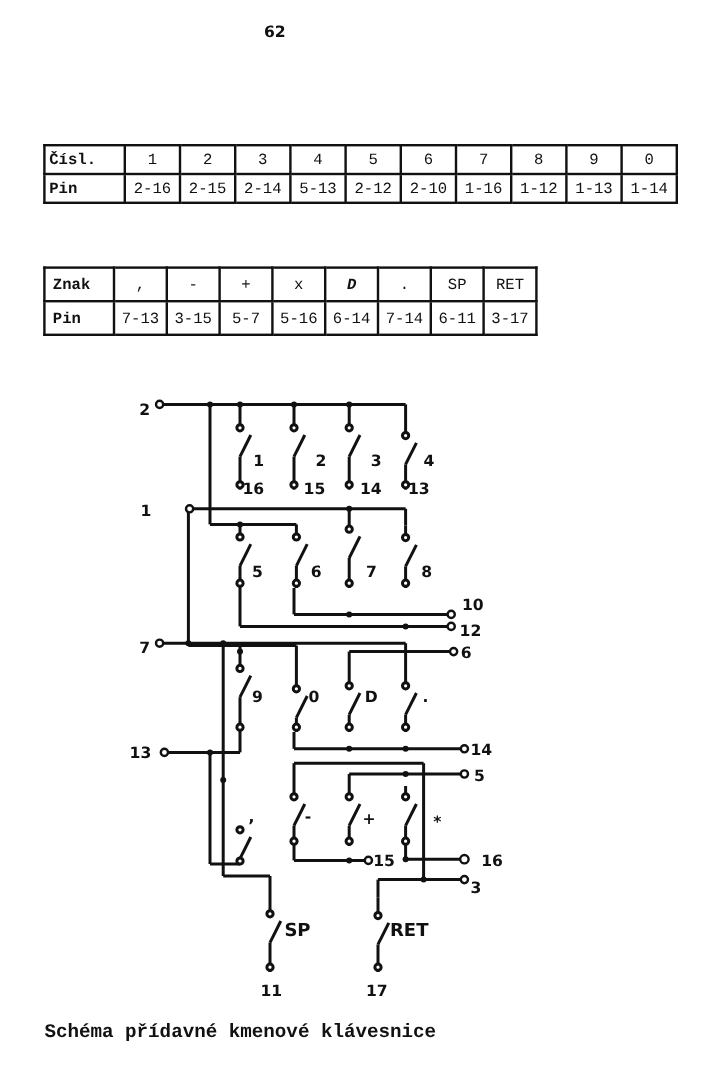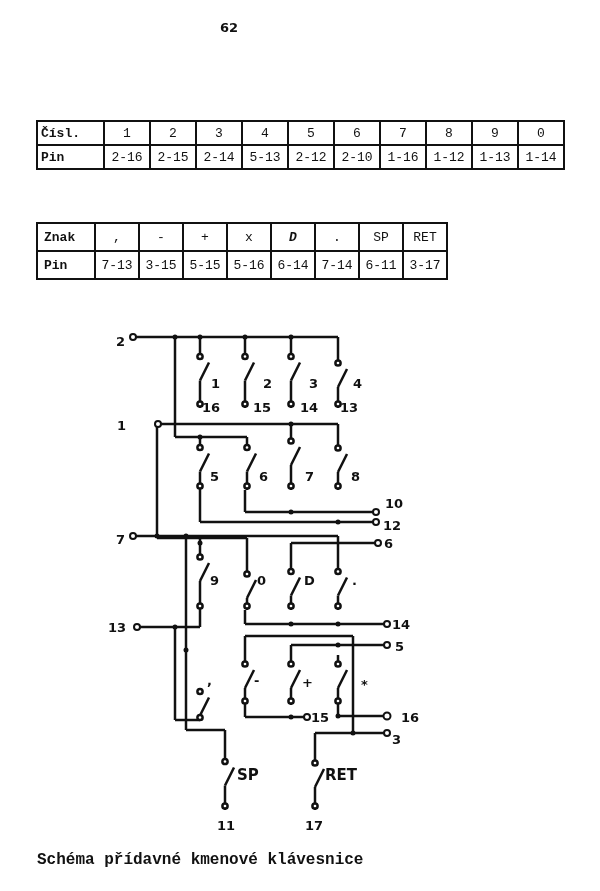--- a/index.html
+++ b/index.html
@@ -65,21 +65,21 @@
     <td class="cell">x</td>
     <td class="cell" style="font-style:italic;font-weight:bold">D</td>
     <td class="cell">.</td>
     <td class="cell">SP</td>
     <td class="cell">RET</td>
   </tr>
   <tr>
     <td class="head">Pin</td>
     <td class="cell">7-13</td>
     <td class="cell">3-15</td>
-    <td class="cell">5-15</td>
+    <td class="cell">5-7</td>
     <td class="cell">5-16</td>
     <td class="cell">6-14</td>
     <td class="cell">7-14</td>
     <td class="cell">6-11</td>
     <td class="cell">3-17</td>
   </tr>
 </tbody>
   </table>
 
 <svg id="schematic" width="600" height="525" viewBox="0 0 600 525">

